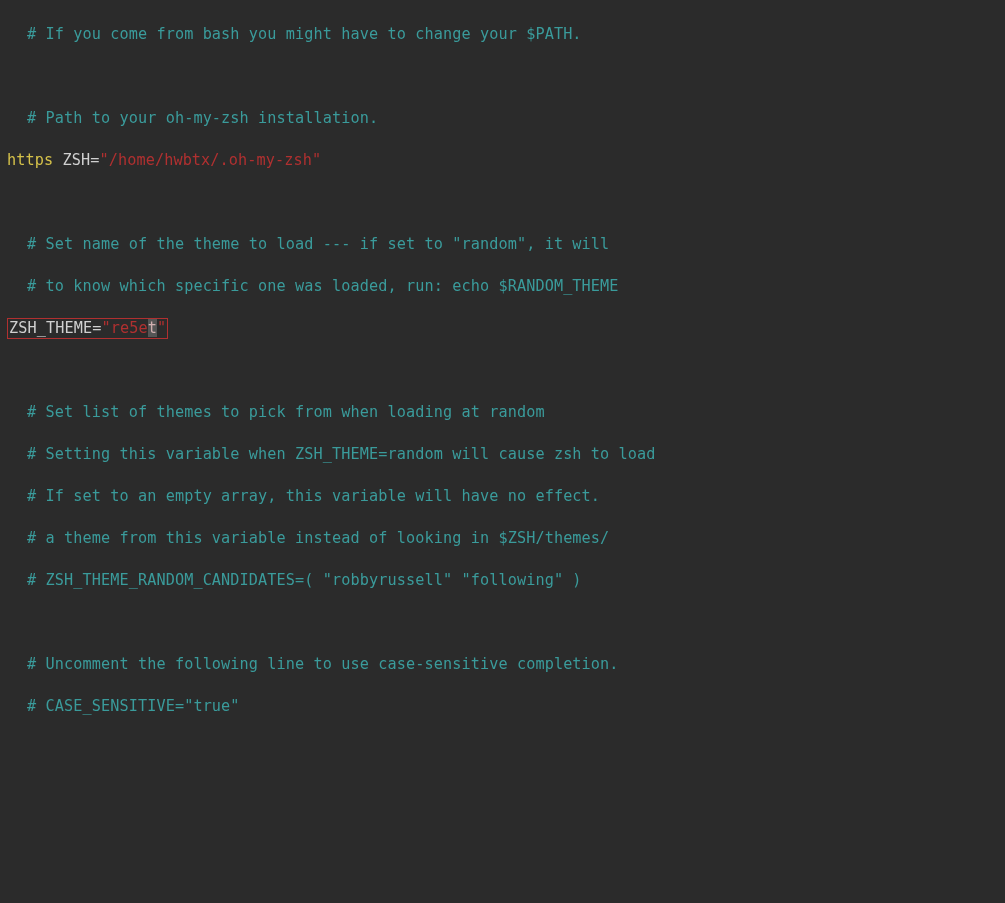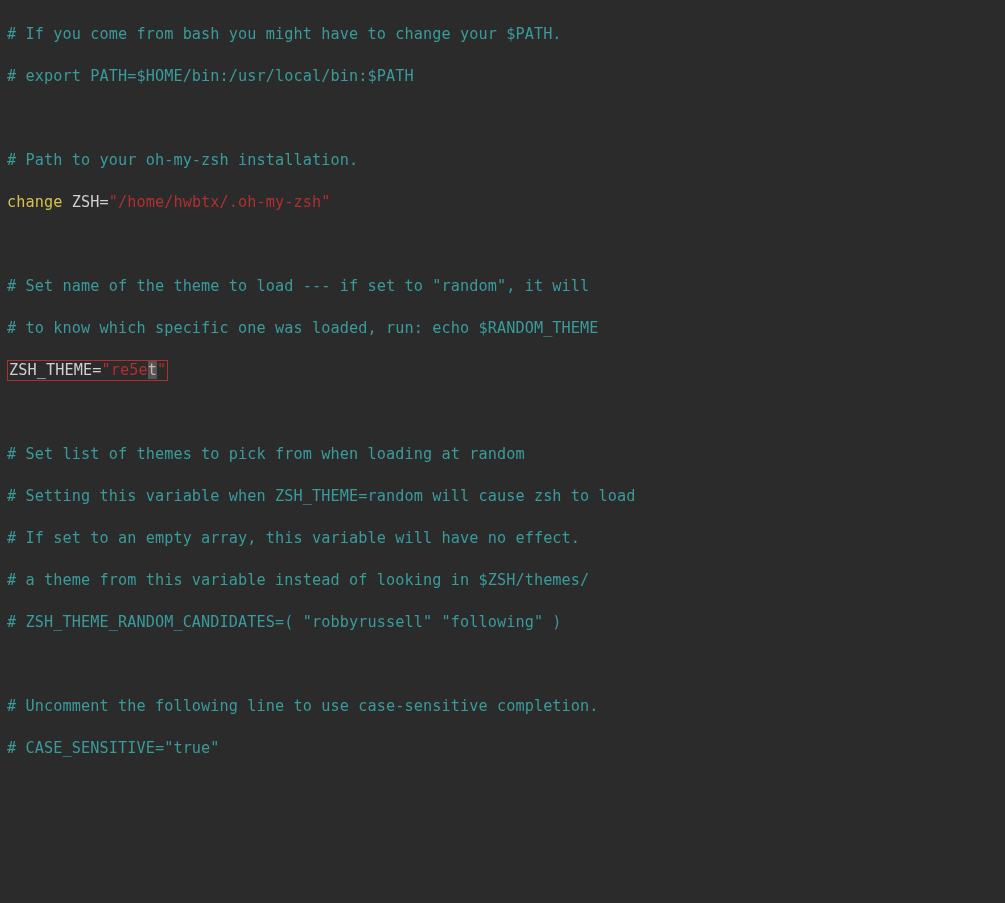--- a/index.html
+++ b/index.html
@@ -13,45 +13,44 @@
     width: 1005px;
     height: 903px;
     overflow: hidden;
   }
   .editor {
     position: relative;
     padding: 3px 7px 0 7px;
     white-space: pre;
     letter-spacing: 0.1px;
   }
-  .comment { color: #3a9b9b; }
+  .comment { color: #3a9b9b; margin-left: 20px; }
   .keyw    { color: #d6c24a; } 
   .ident   { color: #d0d0d0; margin-top: 40px; } 
   .string  { color: #b03030; }
   .highlight-wrap {
     display: inline-block;
     border: 1px solid #b03030;
     padding: 0 1px;
     line-height: 19px;
   }
   .cursor-block {
     background: #555555;
     color: #d0b0b0;
   }
   .gap { height: 21px; }
 </style>
 </head>
 <body>
 
 <div class="editor">
 <div class="comment"># If you come from bash you might have to change your $PATH.</div>
-<div class="comment"># export PATH=$HOME/bin:/usr/local/bin:$PATH</div>
 <div class="gap"></div>
 <div class="comment"># Path to your oh-my-zsh installation.</div>
-<div><span class="keyw">change</span><span class="ident"> ZSH=</span><span class="string">"/home/hwbtx/.oh-my-zsh"</span></div>
+<div><span class="keyw">https</span><span class="ident"> ZSH=</span><span class="string">"/home/hwbtx/.oh-my-zsh"</span></div>
 <div class="gap"></div>
 <div class="comment"># Set name of the theme to load --- if set to "random", it will</div>
 <div class="comment"># to know which specific one was loaded, run: echo $RANDOM_THEME</div>
 <div><span class="highlight-wrap"><span class="ident">ZSH_THEME=</span><span class="string">"re5e</span><span class="string cursor-block">t</span><span class="string">"</span></span></div>
 <div class="gap"></div>
 <div class="comment"># Set list of themes to pick from when loading at random</div>
 <div class="comment"># Setting this variable when ZSH_THEME=random will cause zsh to load</div>
 <div class="comment"># If set to an empty array, this variable will have no effect.</div>
 <div class="comment"># a theme from this variable instead of looking in $ZSH/themes/</div>
 <div class="comment"># ZSH_THEME_RANDOM_CANDIDATES=( "robbyrussell" "following" )</div>

